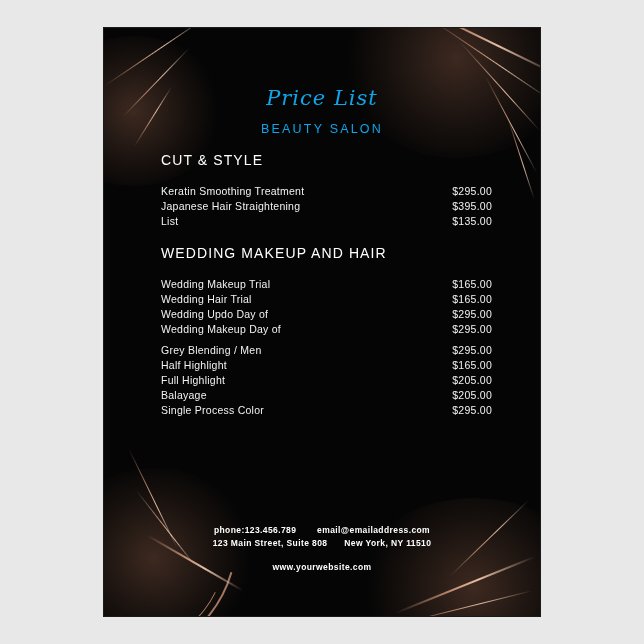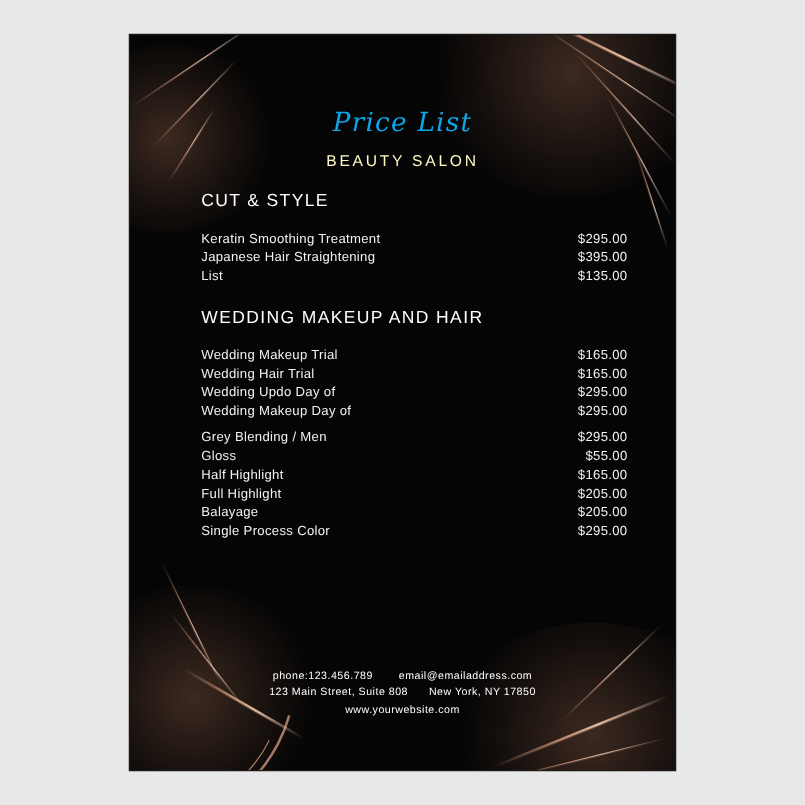--- a/index.html
+++ b/index.html
@@ -78,21 +78,21 @@
   }
 
   .subtitle {
     position: absolute;
     top: 94px;
     left: 0;
     width: 100%;
     text-align: center;
     font-size: 12.5px;
     letter-spacing: 2.2px;
-    color: #fef9c3;
+    color: #0ea5e9;
   }
 
   .sections {
     position: absolute;
     top: 124px;
     left: 57px;
     right: 32px;
   }
 
   .section { margin-bottom: 6px; }
@@ -114,38 +114,38 @@
     line-height: 15px;
     letter-spacing: 0.25px;
     color: #f2f2f2;
   }
 
   .row .name { flex: 0 1 auto; }
   .row .price {
     width: 72px;
     text-align: right;
     flex: 0 0 auto;
-    margin-right: 6px;
+    margin-right: 16px;
   }
 
   .footer {
     position: absolute;
     left: 0;
     right: 0;
     bottom: 42px;
     text-align: center;
     font-size: 8.5px;
-    font-weight: normal;
+    font-weight: bold;
     letter-spacing: 0.4px;
     line-height: 13px;
     color: #ffffff;
   }
   .footer .line1 span { margin: 0 9px; }
   .footer .line2 span { margin: 0 7px; }
-  .footer .line3 { margin-top: 1px; }
+  .footer .line3 { margin-top: 11px; }
 </style>
 </head>
 <body>
 
 <div id="page">
 
   <div id="poster">
 
     <div>
       <div class="glow" style="left:238px; top:-70px; width:230px; height:200px;"></div>
@@ -222,24 +222,20 @@
             <span class="price">$295.00</span>
           </div>
         </div>
 
         <div class="section">
           <div class="row">
             <span class="name">Grey Blending / Men</span>
             <span class="price">$295.00</span>
           </div>
           <div class="row">
-            <span class="name">Gloss</span>
-            <span class="price">$55.00</span>
-          </div>
-          <div class="row">
             <span class="name">Half Highlight</span>
             <span class="price">$165.00</span>
           </div>
           <div class="row">
             <span class="name">Full Highlight</span>
             <span class="price">$205.00</span>
           </div>
           <div class="row">
             <span class="name">Balayage</span>
             <span class="price">$205.00</span>
@@ -252,20 +248,20 @@
 
       </div>
 
       <div class="footer">
         <div class="line1">
           <span>phone:123.456.789</span>
           <span>email@emailaddress.com</span>
         </div>
         <div class="line2">
           <span>123 Main Street, Suite 808</span>
-          <span>New York, NY 17850</span>
+          <span>New York, NY 11510</span>
         </div>
         <div class="line3">www.yourwebsite.com</div>
       </div>
 
     </div>
   </div>
 </div>
 
 </body></html>

